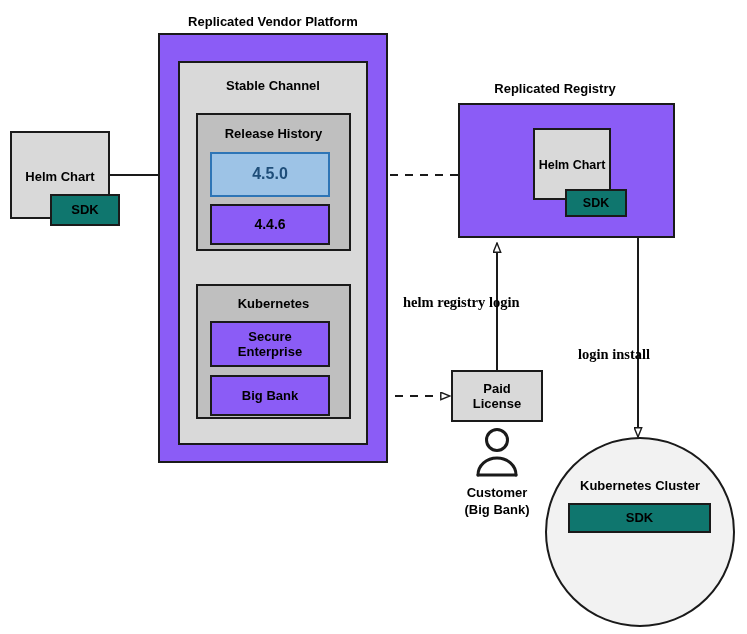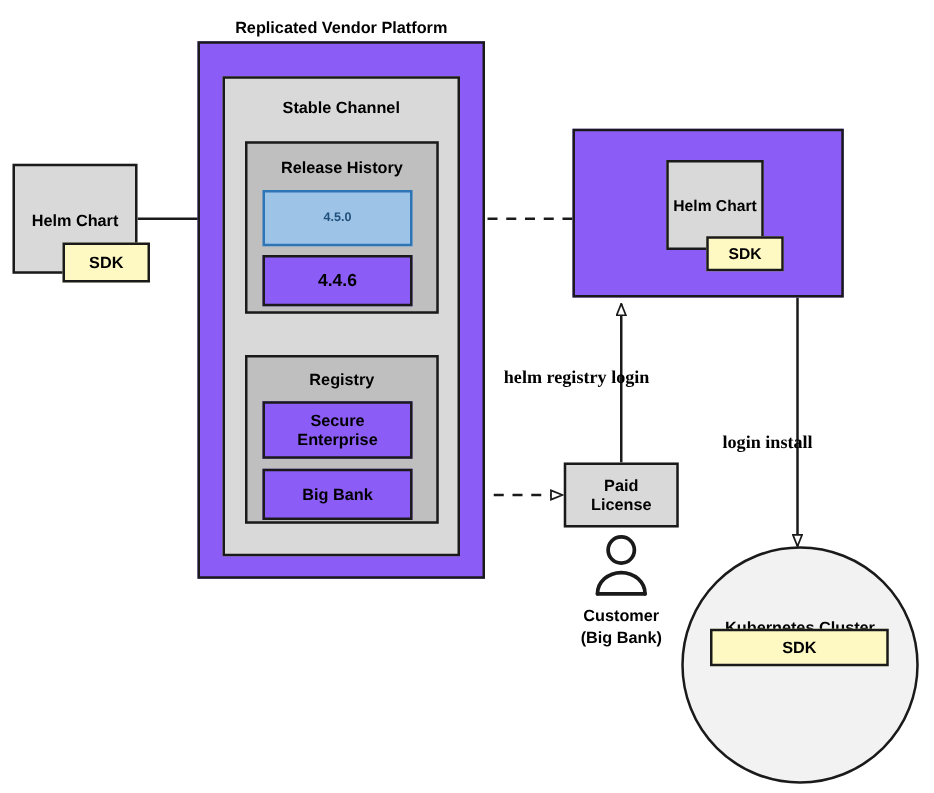--- a/index.html
+++ b/index.html
@@ -33,21 +33,21 @@
     font-weight: bold;
     line-height: 1.18;
   }
   .title-label {
     position: absolute;
     font-weight: bold;
     text-align: center;
     white-space: nowrap;
     font-size: 13px;
   }
-  .fill-white   { background: #fef9c3; }
+  .fill-white   { background: #0f766e; }
   .fill-offwhite{ background: #8b5cf6; }
   .fill-light   { background: #d9d9d9; }
   .fill-mid     { background: #bfbfbf; }
   .fill-chart   { background: #d9d9d9; }
   .fill-blue    { background: #9dc3e6; border-color: #2e75b6; color: #1f4e79; }
 
   .container-label {
     position: absolute;
     left: 0;
     right: 0;
@@ -105,48 +105,49 @@
 
     <path d="M335,396 L450,396" stroke="#1a1a1a" stroke-width="2" fill="none" stroke-dasharray="8,7" marker-end="url(#arrowOpen)"></path>
 
     <path d="M497,370 L497,243" stroke="#1a1a1a" stroke-width="2" fill="none" marker-end="url(#arrowOpenUp)"></path>
 
     <path d="M638,238 L638,437" stroke="#1a1a1a" stroke-width="2" fill="none" marker-end="url(#arrowOpen)"></path>
   </svg>
 
   <div class="title-label" style="left:158px; top:14px; width:230px;">Replicated Vendor Platform</div>
 
+  <div class="title-label" style="left:455px; top:81px; width:200px;">Replicated Registry</div>
 
   <div class="node fill-chart" style="left:10px; top:131px; width:100px; height:88px; font-size:13px; align-items:flex-start; padding-top:36px;">
     <span>Helm Chart</span>
   </div>
   <div class="node fill-white" style="left:50px; top:194px; width:70px; height:32px; font-size:13px;">
     <span>SDK</span>
   </div>
 
   <div class="node fill-offwhite" style="left:158px; top:33px; width:230px; height:430px; display:block;"></div>
 
   <div class="node fill-light" style="left:178px; top:61px; width:190px; height:384px; display:block;">
     <div class="container-label" style="top:15px;">Stable Channel</div>
   </div>
 
   <div class="node fill-mid" style="left:196px; top:113px; width:155px; height:138px; display:block;">
     <div class="container-label" style="top:11px;">Release History</div>
   </div>
 
-  <div class="node fill-blue" style="left:210px; top:152px; width:120px; height:45px; font-size:10px;">
+  <div class="node fill-blue" style="left:210px; top:152px; width:120px; height:45px; font-size:16px;">
     <span>4.5.0</span>
   </div>
 
   <div class="node fill-offwhite" style="left:210px; top:204px; width:120px; height:41px; font-size:14px;">
     <span>4.4.6</span>
   </div>
 
   <div class="node fill-mid" style="left:196px; top:284px; width:155px; height:135px; display:block;">
-    <div class="container-label" style="top:10px;">Registry</div>
+    <div class="container-label" style="top:10px;">Kubernetes</div>
   </div>
 
   <div class="node fill-offwhite" style="left:210px; top:321px; width:120px; height:46px; font-size:13px; white-space:pre-line;">
     <span>Secure
 Enterprise</span>
   </div>
 
   <div class="node fill-offwhite" style="left:210px; top:375px; width:120px; height:41px; font-size:13px;">
     <span>Big Bank</span>
   </div>
@@ -173,20 +174,20 @@
     <circle cx="24" cy="12" r="10.5" fill="#ffffff" stroke="#1a1a1a" stroke-width="3"></circle>
     <path d="M5,47 a19,17 0 0 1 38,0" fill="#ffffff" stroke="#1a1a1a" stroke-width="3" stroke-linecap="round"></path>
     <path d="M5,47 L43,47" stroke="#1a1a1a" stroke-width="3" stroke-linecap="round"></path>
   </svg>
 
   <div class="title-label" style="left:437px; top:485px; width:120px;">Customer</div>
   <div class="title-label" style="left:437px; top:502px; width:120px;">(Big Bank)</div>
 
   <div class="circle" style="left:545px; top:437px; width:190px; height:190px;"></div>
 
-  <div class="title-label" style="left:555px; top:494px; width:170px;">Kubernetes Cluster</div>
+  <div class="title-label" style="left:555px; top:478px; width:170px;">Kubernetes Cluster</div>
 
   <div class="node fill-white" style="left:568px; top:503px; width:143px; height:30px; font-size:13px;">
     <span>SDK</span>
   </div>
 
 
 </div>
 
 </body></html>

